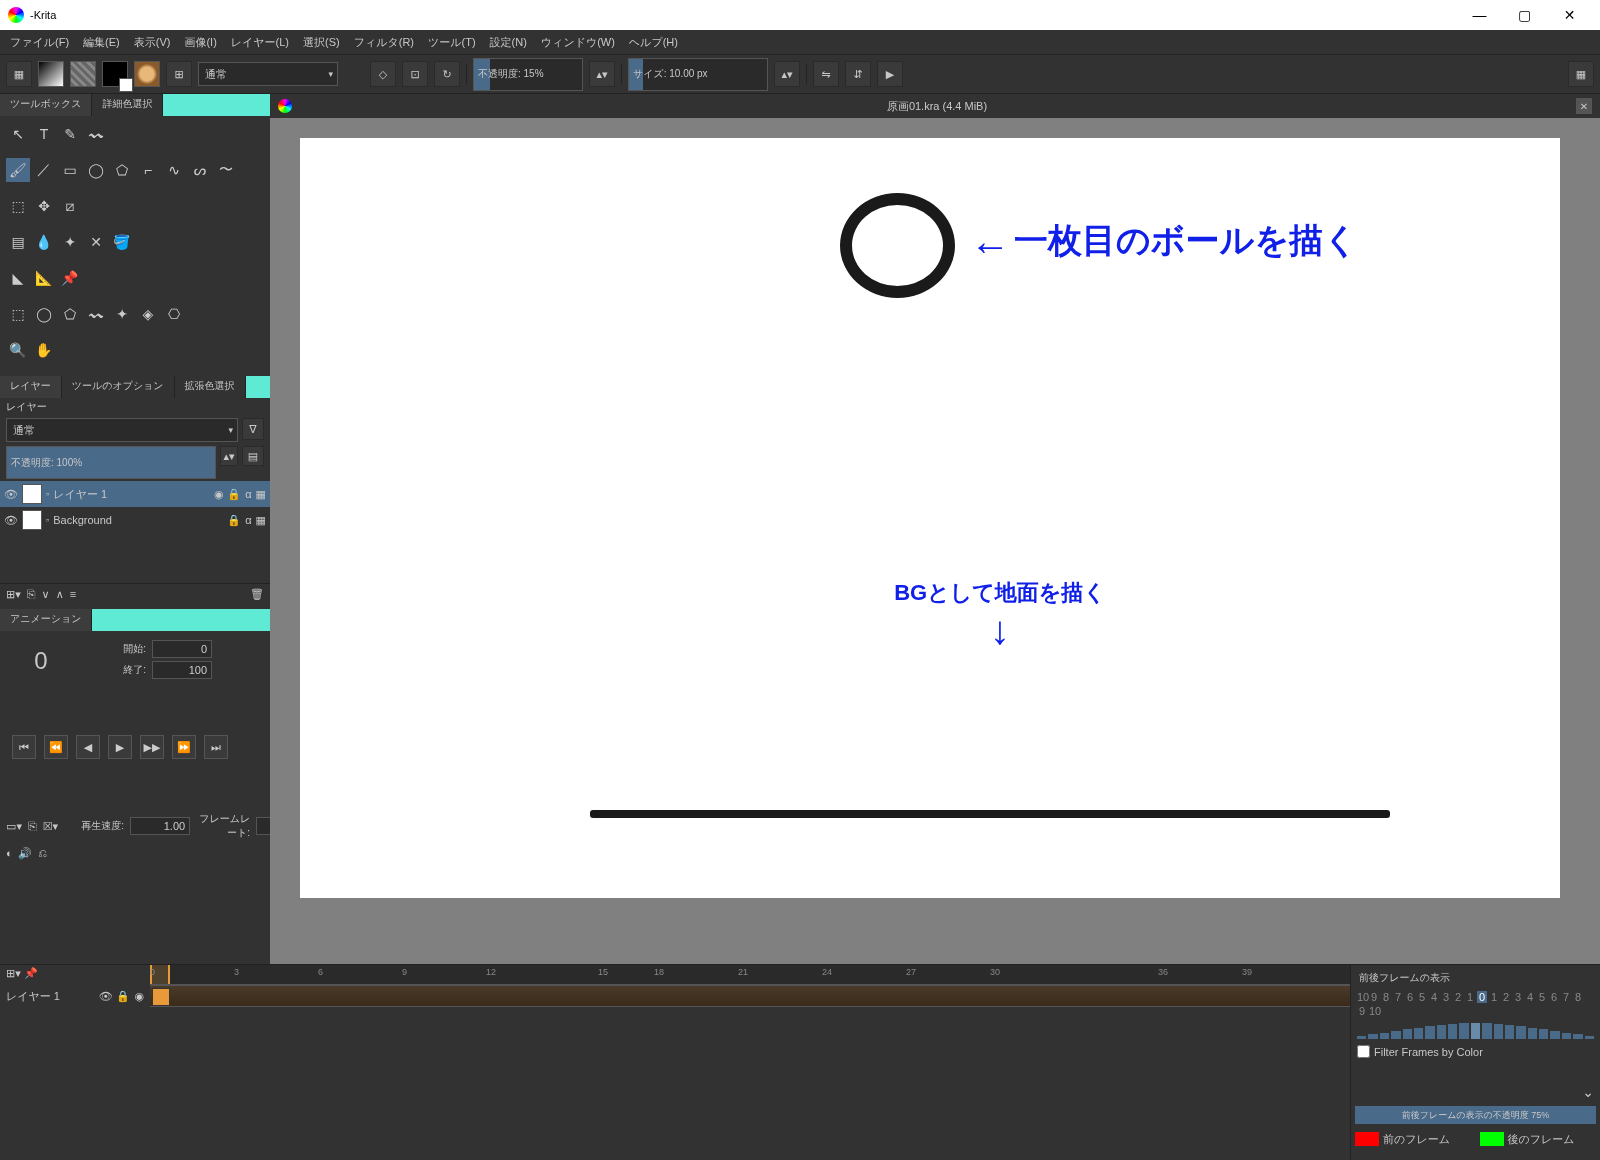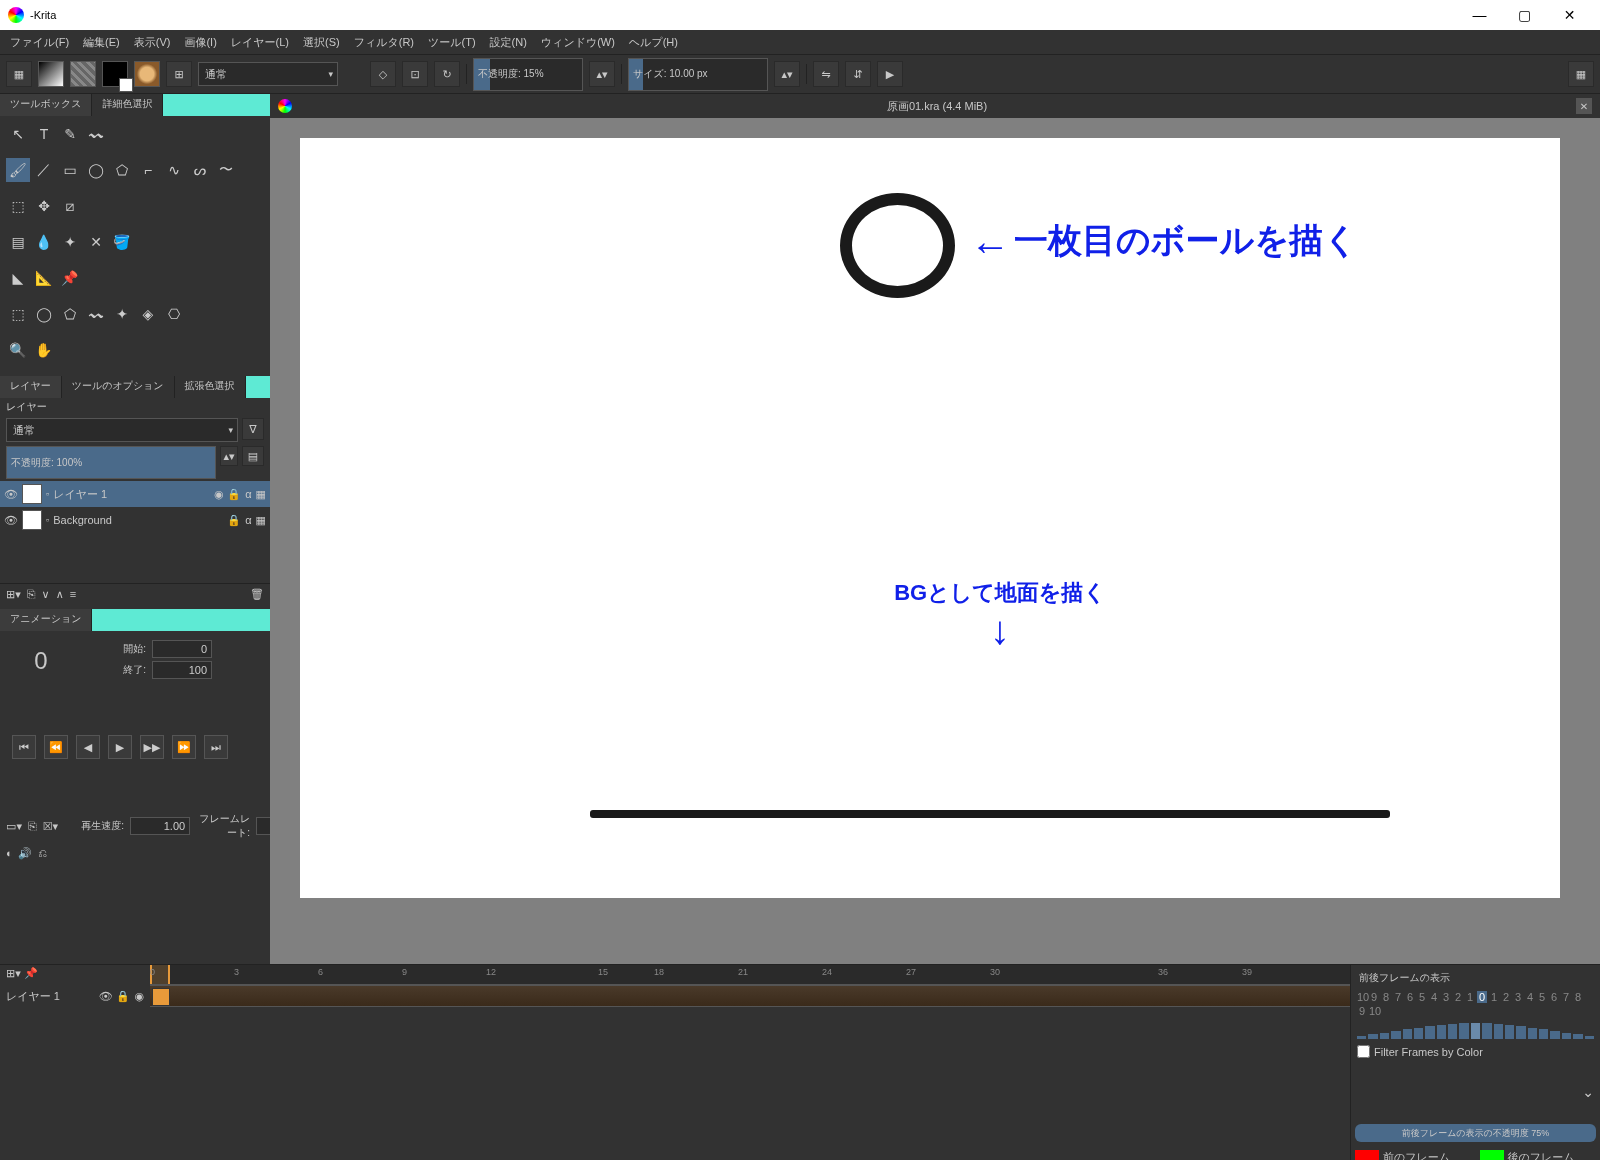--- a/index.html
+++ b/index.html
@@ -63,21 +63,21 @@
 .timeline-track .frames { flex: 1; height: 100%; position: relative; background: linear-gradient(to bottom, #4a3a2a, #3a2a1a); border-top: 1px solid #555; border-bottom: 1px solid #555; }
 .timeline-track .keyframe { position: absolute; left: 2px; top: 2px; width: 18px; height: 18px; background: #e89a3a; border: 1px solid #333; }
 .playhead { position: absolute; left: 0; top: 0; bottom: 0; width: 20px; border-left: 2px solid #e89a3a; border-right: 2px solid #e89a3a; background: rgba(232,154,58,0.2); }
 .onion-panel { width: 250px; background: #323232; border-left: 1px solid #222; padding: 4px; }
 .onion-title { font-size: 10px; padding: 2px 4px; }
 .onion-numbers { display: flex; gap: 2px; font-size: 9px; color: #888; padding: 4px 2px; flex-wrap: wrap; }
 .onion-numbers span { width: 10px; text-align: center; }
 .onion-numbers span.active { color: #fff; background: #4a6a8a; }
 .onion-bars { display: flex; gap: 2px; padding: 2px; height: 20px; align-items: flex-end; }
 .onion-bars div { width: 10px; background: #4a6a8a; }
-.onion-opacity { height: 18px; background: #4a6a8a; display: flex; align-items: center; justify-content: center; font-size: 9px; margin-top: 22px; border-radius: 6px; }
+.onion-opacity { height: 18px; background: #4a6a8a; display: flex; align-items: center; justify-content: center; font-size: 9px; margin-top: 4px; }
 .onion-frames { display: flex; gap: 8px; margin-top: 6px; }
 .onion-frame { flex: 1; height: 18px; display: flex; align-items: center; font-size: 9px; }
 .onion-frame .sw { width: 24px; height: 14px; margin-right: 4px; }
 .sep { width: 1px; height: 20px; background: #222; }
 </style>
 </head>
 <body>
 
 <div class="titlebar">
   <div class="logo"></div>

